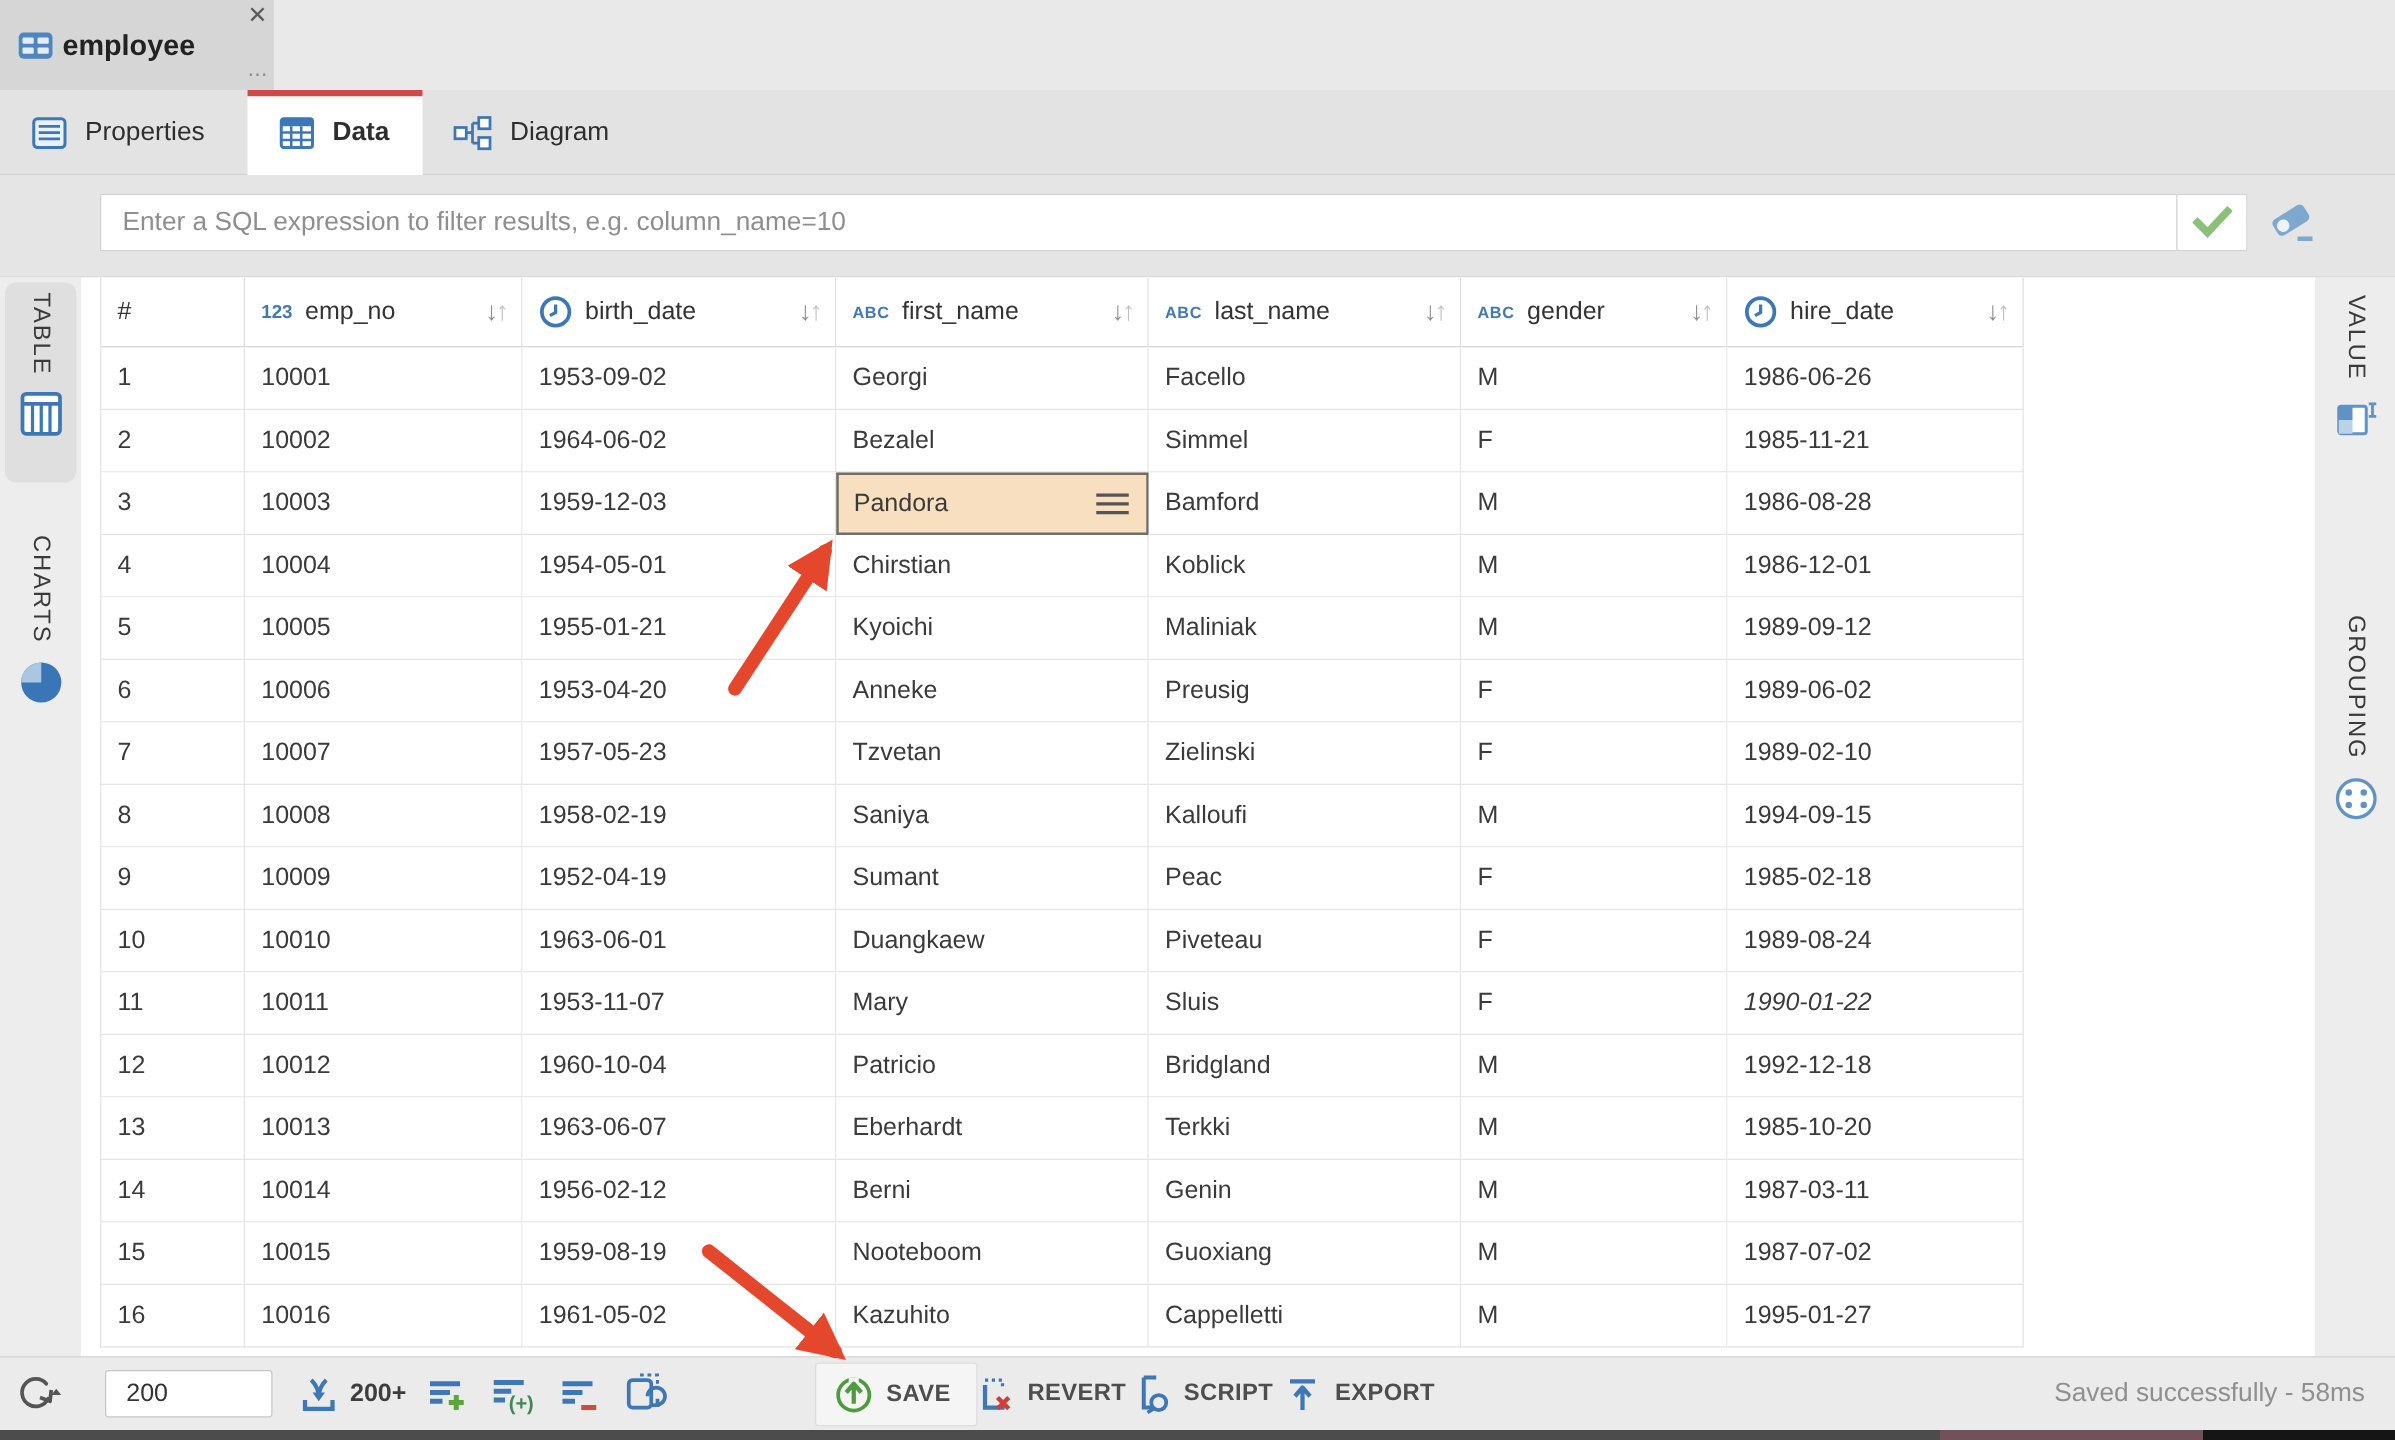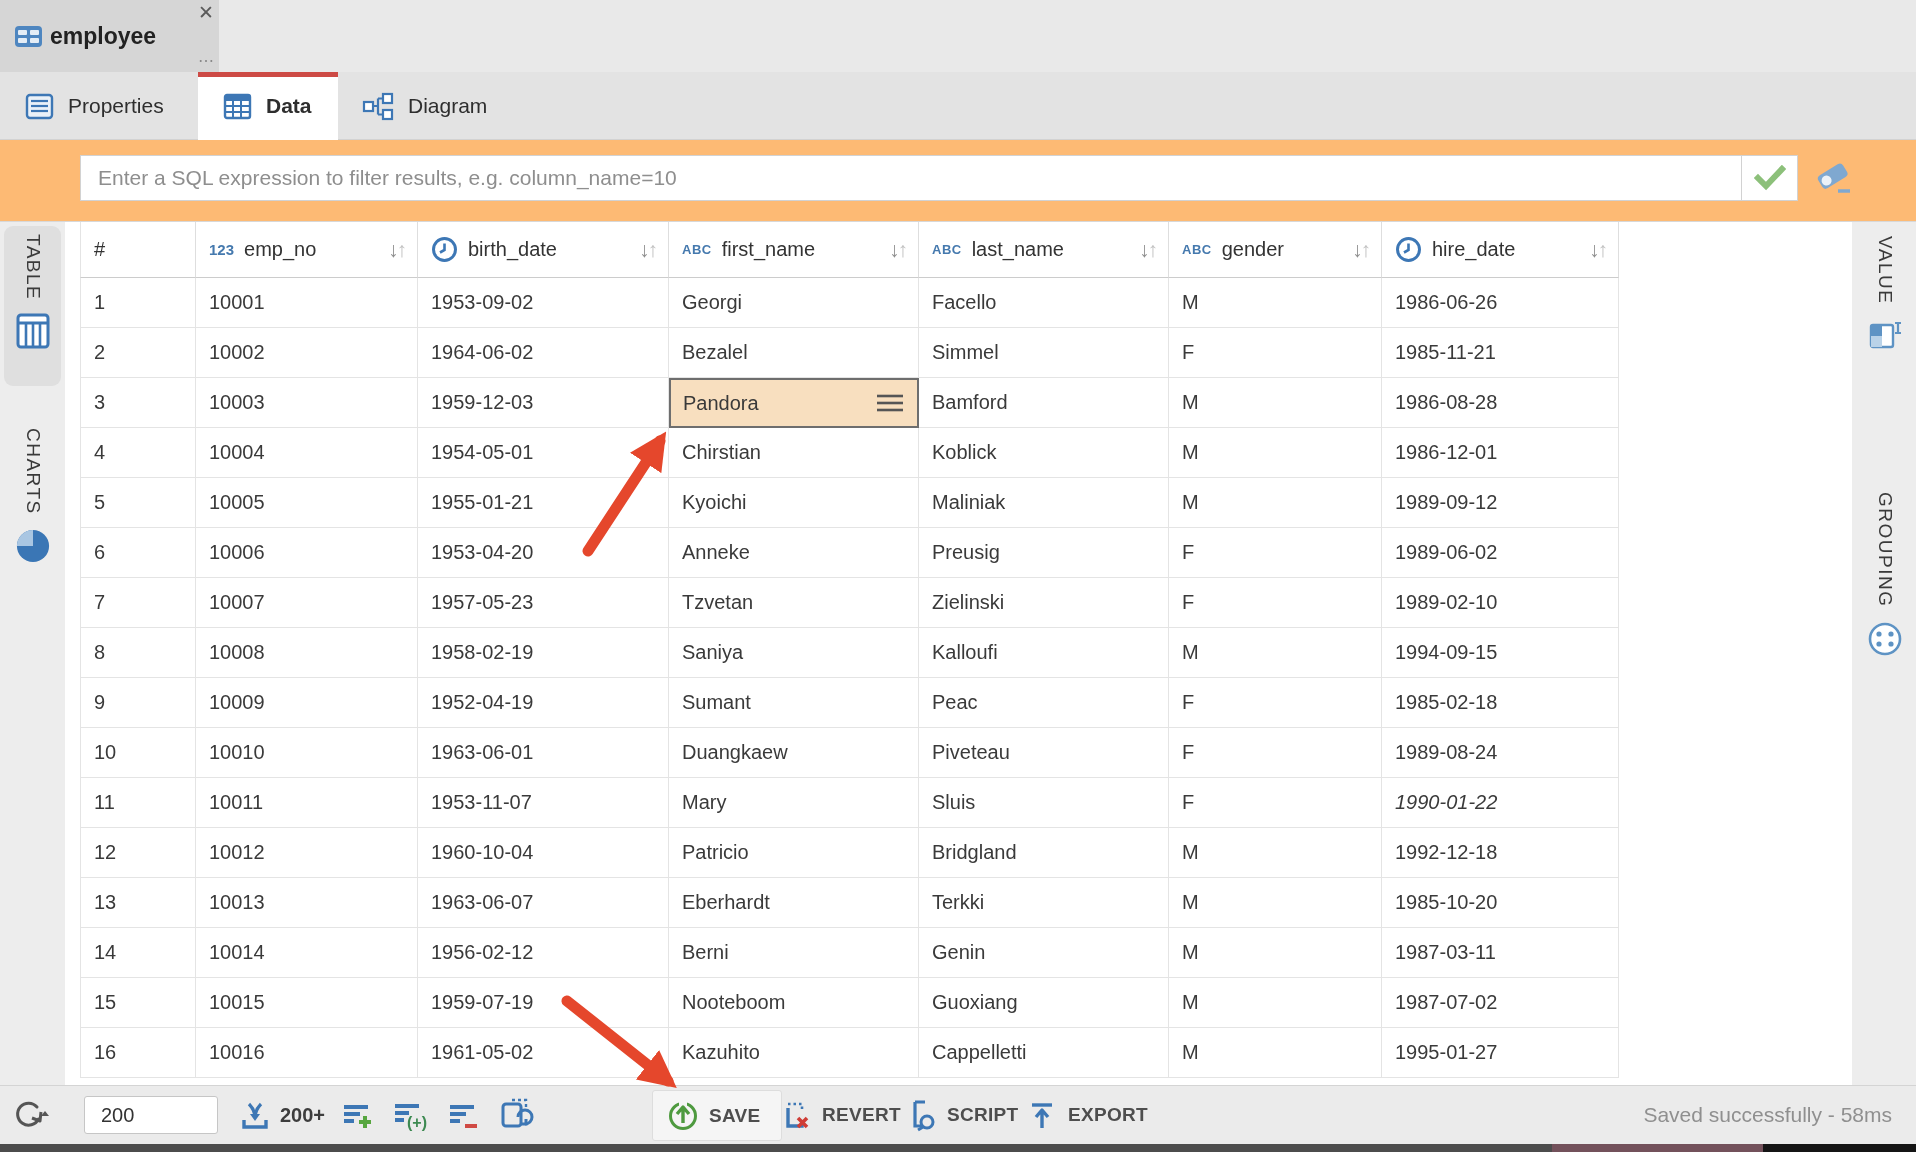--- a/index.html
+++ b/index.html
@@ -17,21 +17,21 @@
 
   
   .subtabs{position:absolute;left:0;top:72px;width:1916px;height:68px;background:#e3e3e3;border-bottom:1px solid #d2d2d2;box-sizing:border-box;}
   .subtab{position:absolute;top:0;height:68px;display:flex;align-items:center;gap:13px;font-size:21px;color:#2e2e2e;padding:0 24px;box-sizing:border-box;}
   .subtab.properties{left:0;}
   .subtab.data{left:198px;width:140px;background:#fff;font-weight:bold;}
   .subtab.data::before{content:"";position:absolute;left:0;top:0;width:100%;height:5px;background:#cd4a45;}
   .subtab.diagram{left:338px;}
 
   
-  .filterbar{position:absolute;left:0;top:140px;width:1916px;height:82px;background:#fdba74;border-bottom:1px solid #d8d8d8;box-sizing:border-box;}
+  .filterbar{position:absolute;left:0;top:140px;width:1916px;height:82px;background:#e5e5e5;border-bottom:1px solid #d8d8d8;box-sizing:border-box;}
   .filter-input{position:absolute;left:80px;top:15px;width:1662px;height:46px;box-sizing:border-box;border:1px solid #d2d2d2;background:#fff;font-family:"Liberation Sans",sans-serif;font-size:21px;color:#555;padding:0 0 0 17px;outline:none;}
   .filter-input::placeholder{color:#8e8e8e;opacity:1;}
   .apply-btn{position:absolute;left:1741px;top:15px;width:57px;height:46px;box-sizing:border-box;border:1px solid #d2d2d2;background:#fff;display:flex;align-items:center;justify-content:center;padding:0;}
   .erase-btn{position:absolute;left:1812px;top:19px;width:44px;height:40px;display:flex;align-items:center;justify-content:center;}
 
   
   .rail{position:absolute;top:222px;height:863px;background:#ededed;}
   .rail.left{left:0;width:65px;}
   .rail.right{left:1852px;width:64px;}
   .rail-tab{position:absolute;left:4px;width:57px;display:flex;flex-direction:column;align-items:center;gap:13px;box-sizing:border-box;padding-top:8px;}
@@ -386,21 +386,21 @@
           <div class="cell" style="width: 222px;">10014</div>
           <div class="cell" style="width: 251px;">1956-02-12</div>
           <div class="cell" style="width: 250px;">Berni</div>
           <div class="cell" style="width: 250px;">Genin</div>
           <div class="cell" style="width: 213px;">M</div>
           <div class="cell" style="width: 237px;">1987-03-11</div>
         </div>
         <div class="rrow">
           <div class="cell" style="width: 116px;">15</div>
           <div class="cell" style="width: 222px;">10015</div>
-          <div class="cell" style="width: 251px;">1959-07-19</div>
+          <div class="cell" style="width: 251px;">1959-08-19</div>
           <div class="cell" style="width: 250px;">Nooteboom</div>
           <div class="cell" style="width: 250px;">Guoxiang</div>
           <div class="cell" style="width: 213px;">M</div>
           <div class="cell" style="width: 237px;">1987-07-02</div>
         </div>
         <div class="rrow">
           <div class="cell" style="width: 116px;">16</div>
           <div class="cell" style="width: 222px;">10016</div>
           <div class="cell" style="width: 251px;">1961-05-02</div>
           <div class="cell" style="width: 250px;">Kazuhito</div>

